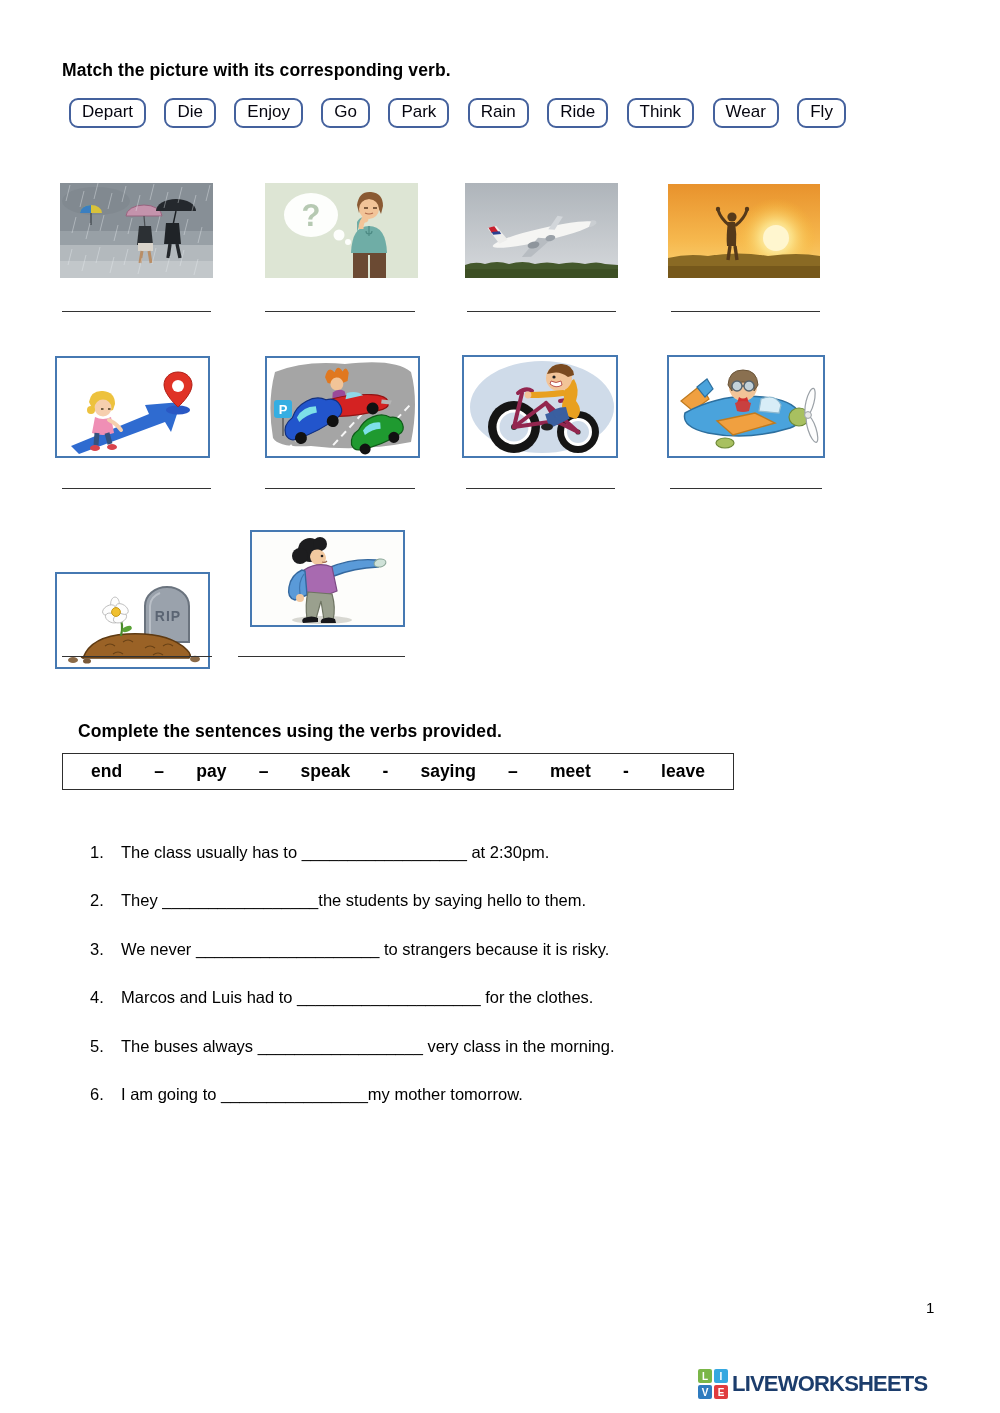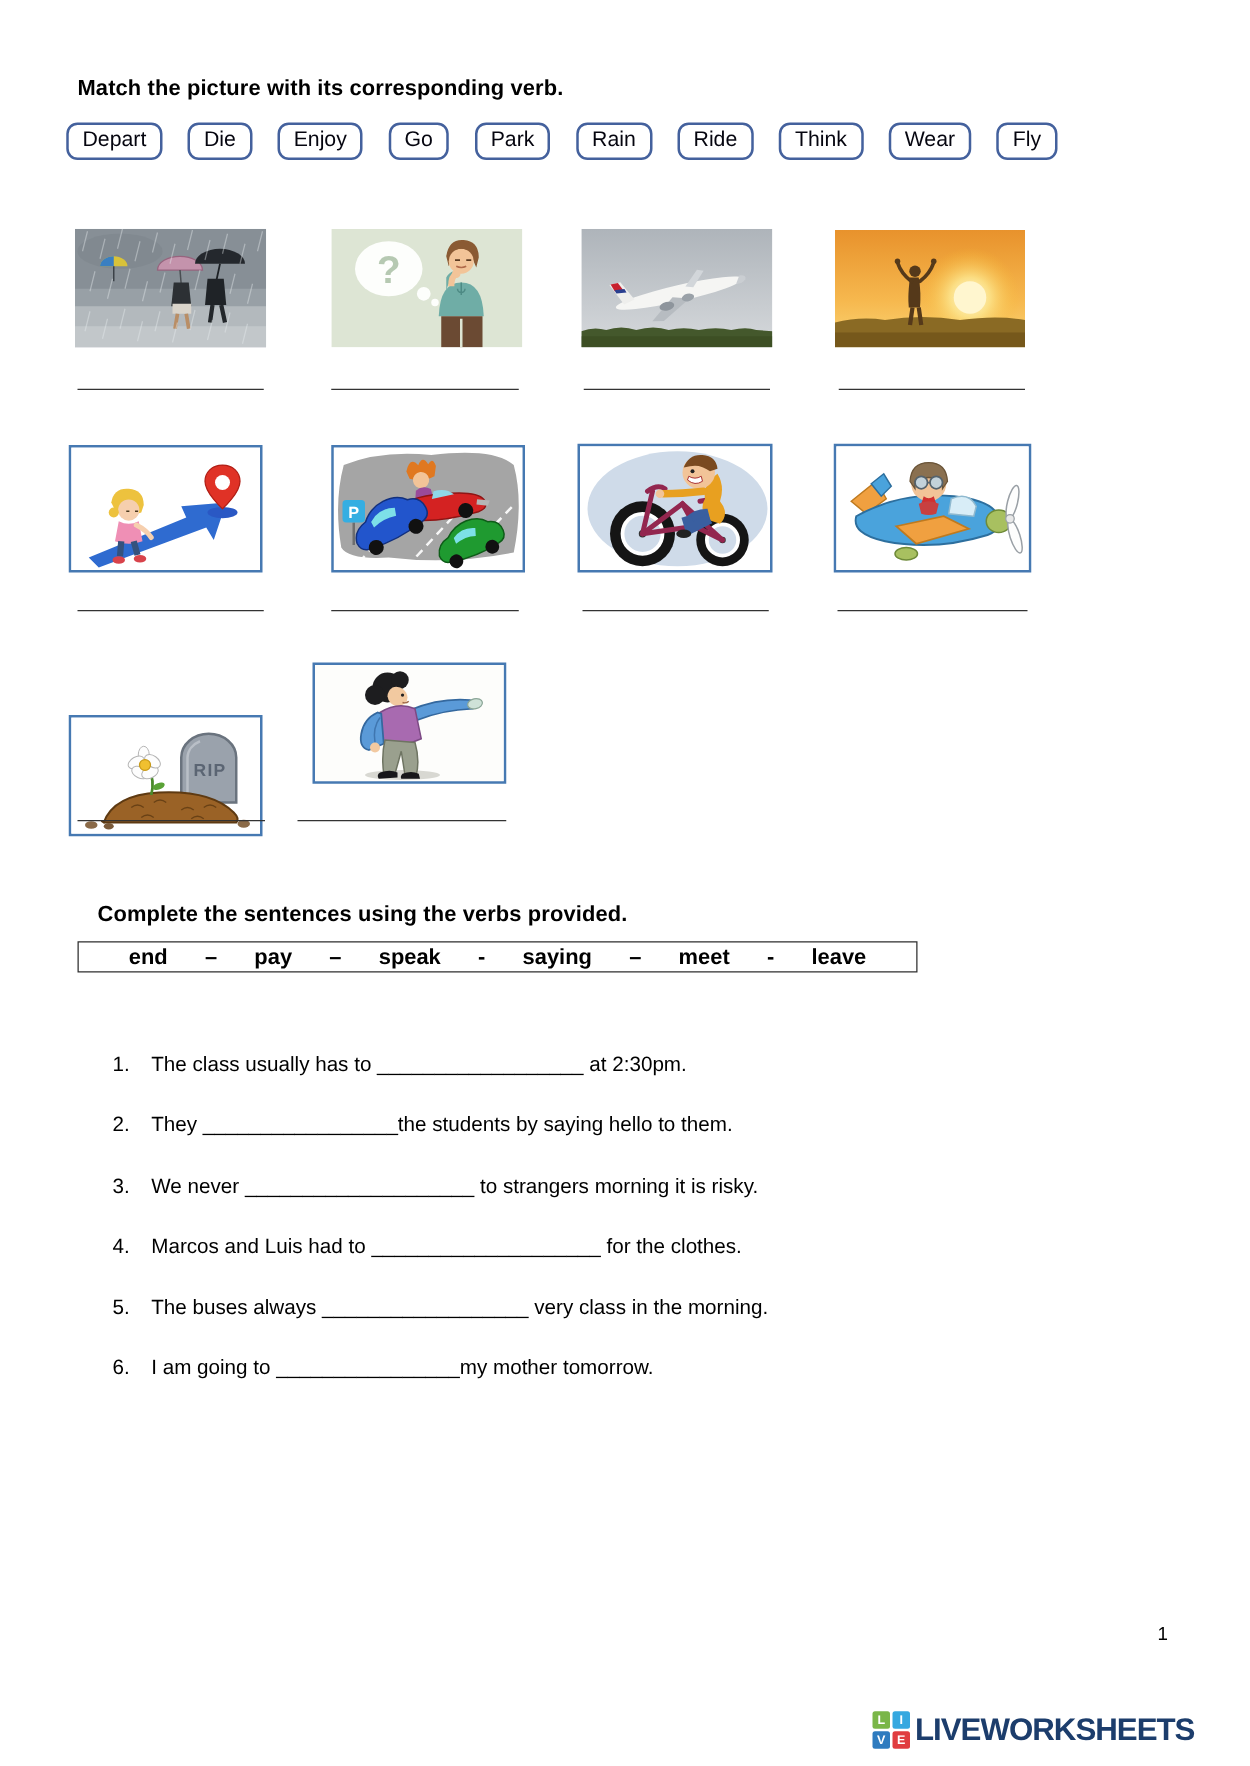--- a/index.html
+++ b/index.html
@@ -5,45 +5,45 @@
   html,body{margin:0;padding:0;background:#fff;}
   body{width:1000px;height:1413px;position:relative;font-family:"Liberation Sans",sans-serif;color:#000;}
   .sheet{position:absolute;inset:0;background:#fff;overflow:hidden;border-radius:11px;}
 
   .sec-title{position:absolute;font-size:17.5px;font-weight:bold;letter-spacing:.1px;}
   #title1{left:62px;top:60px;}
   #title2{left:78px;top:721px;}
 
   
   .verbrow{position:absolute;left:53px;top:98px;width:793px;display:flex;justify-content:space-between;align-items:center;}
-  .verb-btn{border:2px solid #44619d;border-radius:9px;background:#fff;padding:1px 11px 3px;font-size:17px;color:#05050f;font-family:"Liberation Sans",sans-serif;line-height:22px;cursor:pointer;}
+  .verb-btn{border:2px solid #44619d;border-radius:9px;background:#fff;padding:1px 11px 3px;font-size:17px;color:#05050f;font-family:"Liberation Sans",sans-serif;line-height:22px;cursor:pointer;margin-left:16px;}
 
   
   .imgbox{position:absolute;overflow:hidden;background:#fff;}
   .bordered{border:2px solid #4679b2;}
   .imgbox svg{display:block;width:100%;height:100%;}
   .answer-line{position:absolute;height:0;border-bottom:1.6px solid #333;}
 
   
-  .bank{position:absolute;left:62px;top:753px;width:672px;height:25px;border:1.4px solid #2e2e2e;display:flex;align-items:center;justify-content:space-between;padding:0 40px;box-sizing:border-box;}
+  .bank{position:absolute;left:62px;top:753px;width:672px;height:37px;border:1.4px solid #2e2e2e;display:flex;align-items:center;justify-content:space-between;padding:0 28px;box-sizing:border-box;}
   .bank span{font-weight:bold;font-size:17.5px;}
 
   
   .sentence{position:absolute;left:90px;display:flex;font-size:16.5px;white-space:pre-wrap;}
   .sentence .num{width:31px;flex:0 0 31px;}
   .s1{top:843px}.s2{top:891px}.s3{top:940px}.s4{top:988px}.s5{top:1037px}.s6{top:1085px}
 
   .pagenum{position:absolute;left:926px;top:1299px;font-size:15px;}
 
   
   .footer-logo{position:absolute;left:698px;top:1369px;display:flex;align-items:center;}
   .logo-grid{display:grid;grid-template-columns:14px 14px;grid-template-rows:14px 14px;gap:2px;margin-right:4px;}
   .logo-sq{display:flex;align-items:center;justify-content:center;color:#fff;font-size:10px;font-weight:bold;border-radius:2px;}
   .sq-l{background:#7ab648}.sq-i{background:#35a8e0}.sq-v{background:#2e7bbf}.sq-e{background:#e03c3f}
-  .logo-text{font-size:25px;font-weight:800;color:#1c3d6c;letter-spacing:-.8px;}
+  .logo-text{font-size:22px;font-weight:800;color:#1c3d6c;letter-spacing:-.8px;}
 </style>
 </head>
 <body>
 
 <div class="sheet">
 
   <div class="sec-title" id="title1">Match the picture with its corresponding verb.</div>
 
   <div class="verbrow">
     <button class="verb-btn">Depart</button>
@@ -384,21 +384,21 @@
   <div class="sentence s1">
     <span class="num">1.</span>
     <span><span>The class usually has to </span><span>__________________</span><span> at 2:30pm.</span></span>
   </div>
   <div class="sentence s2">
     <span class="num">2.</span>
     <span><span>They </span><span>_________________</span><span>the students by saying hello to them.</span></span>
   </div>
   <div class="sentence s3">
     <span class="num">3.</span>
-    <span><span>We never </span><span>____________________</span><span> to strangers morning it is risky.</span></span>
+    <span><span>We never </span><span>____________________</span><span> to strangers because it is risky.</span></span>
   </div>
   <div class="sentence s4">
     <span class="num">4.</span>
     <span><span>Marcos and Luis had to </span><span>____________________</span><span> for the clothes.</span></span>
   </div>
   <div class="sentence s5">
     <span class="num">5.</span>
     <span><span>The buses always </span><span>__________________</span><span> very class in the morning.</span></span>
   </div>
   <div class="sentence s6">

